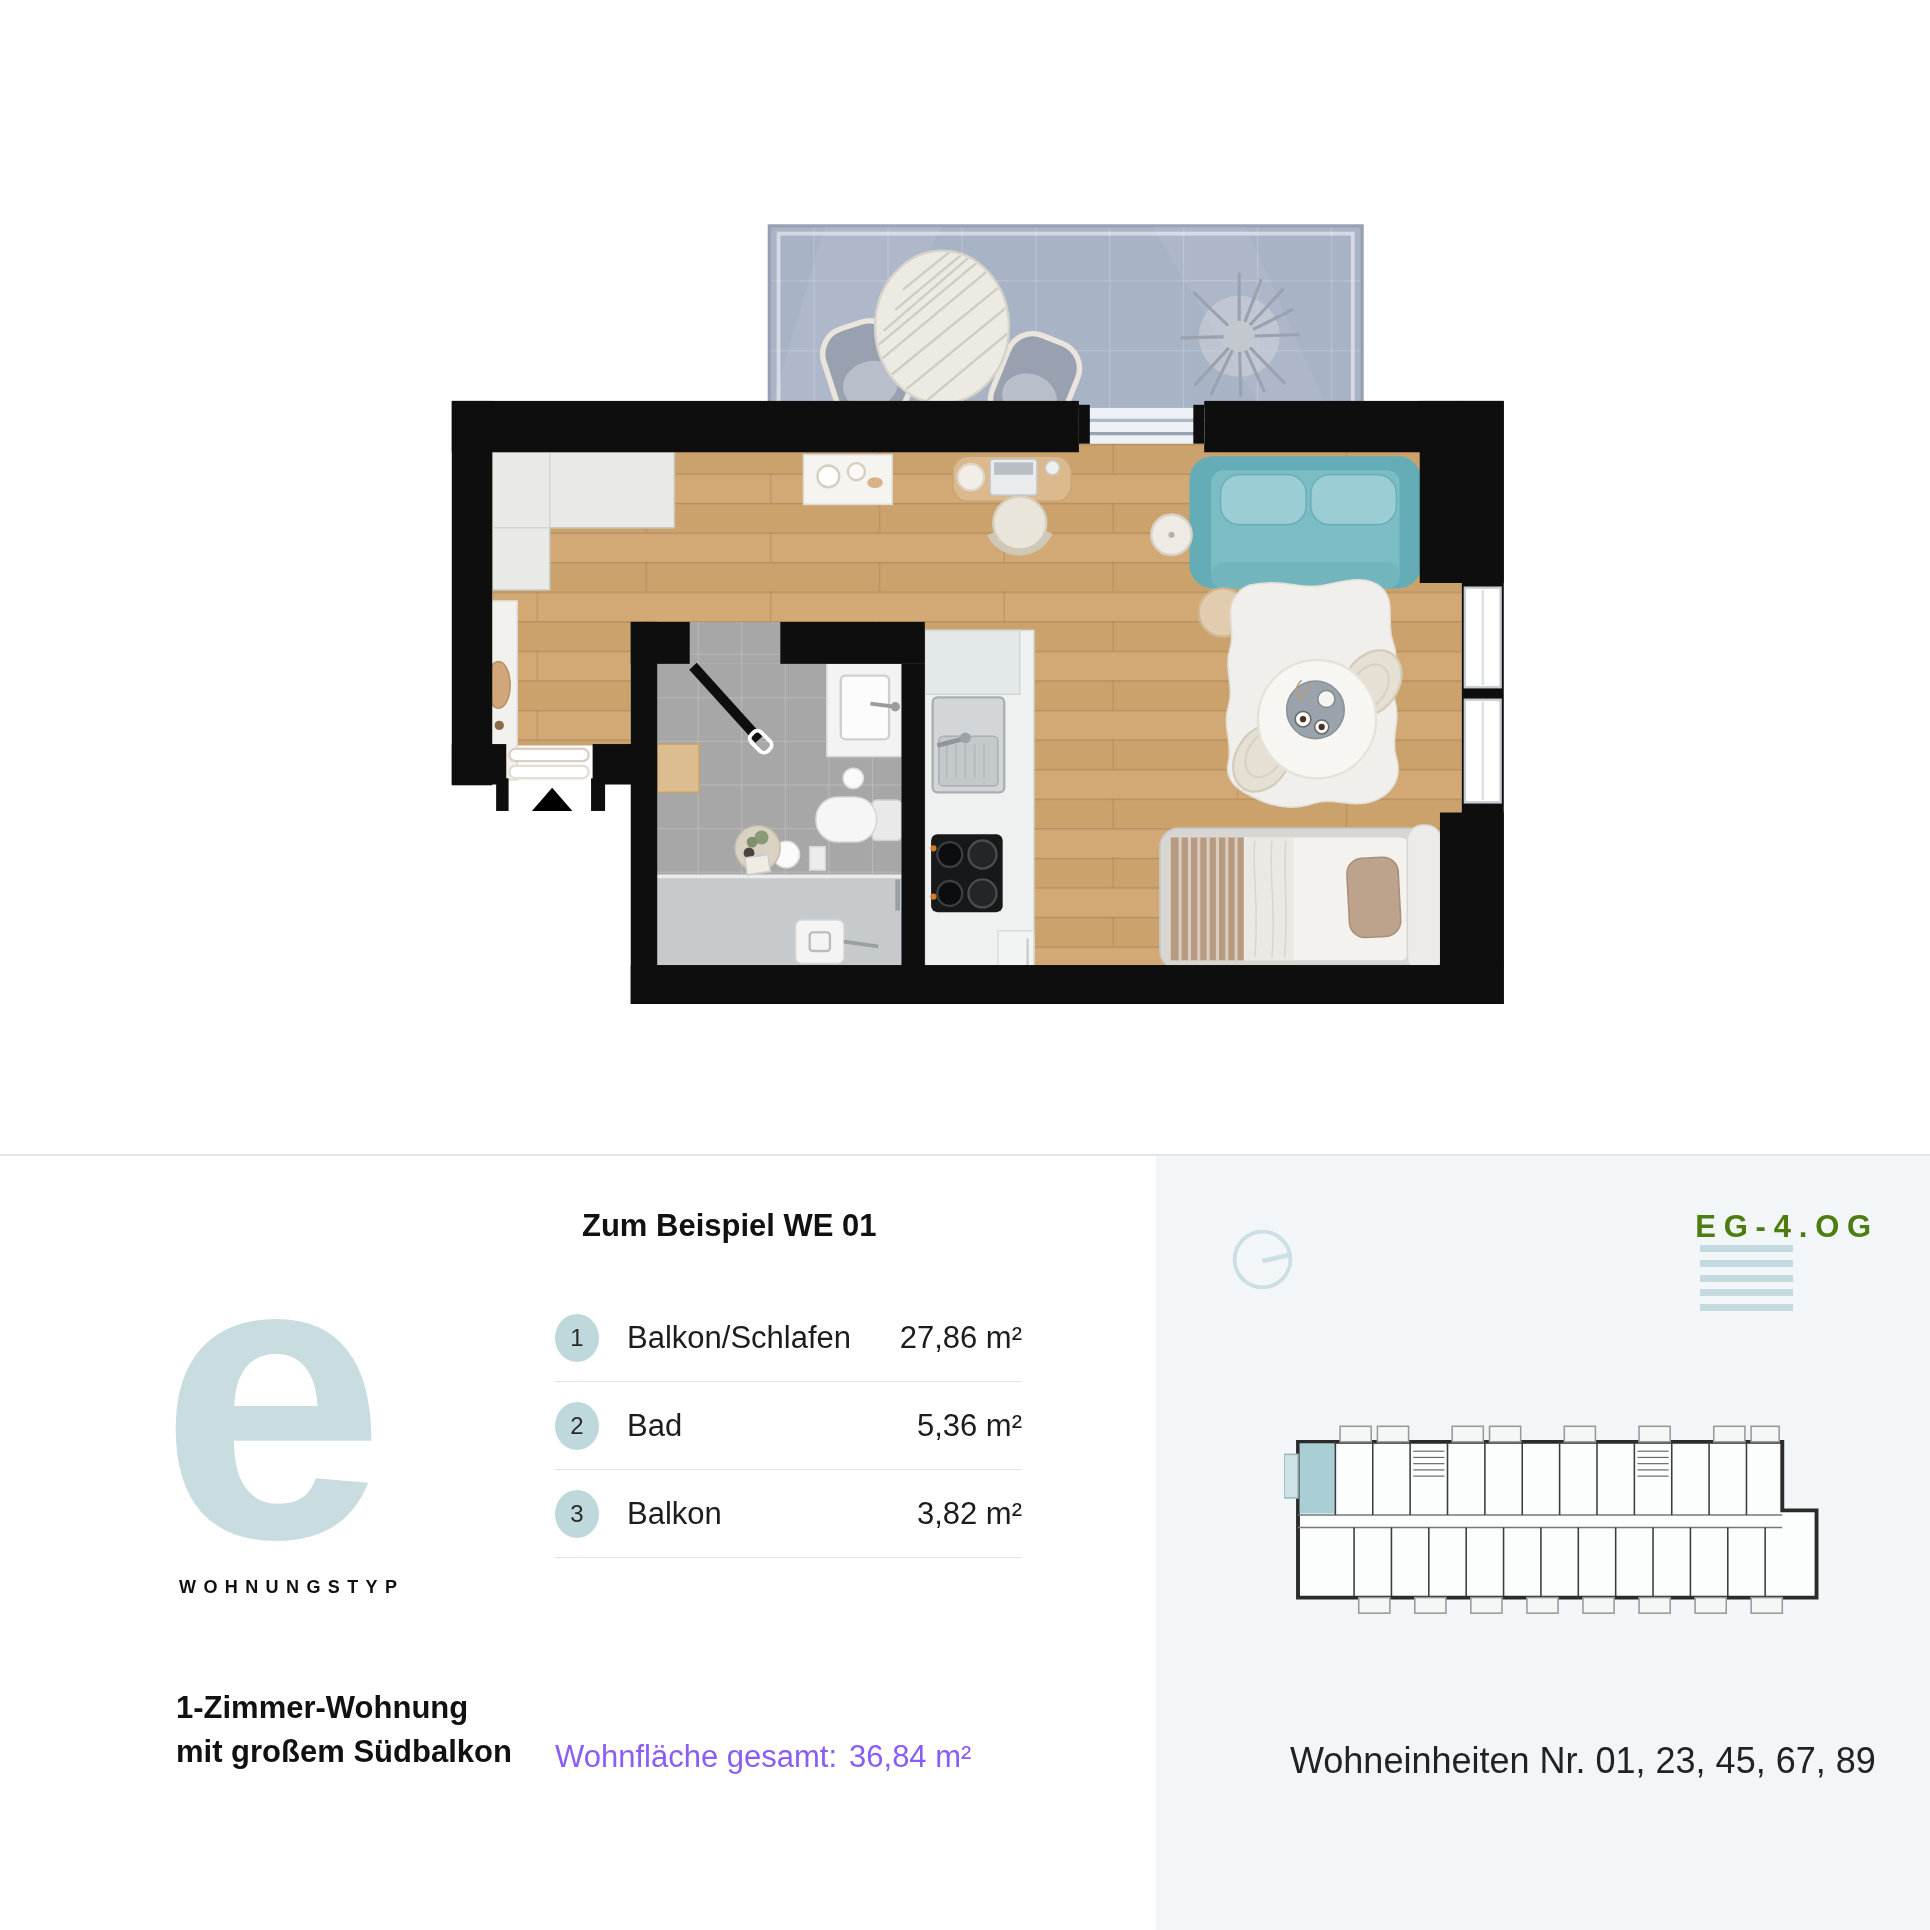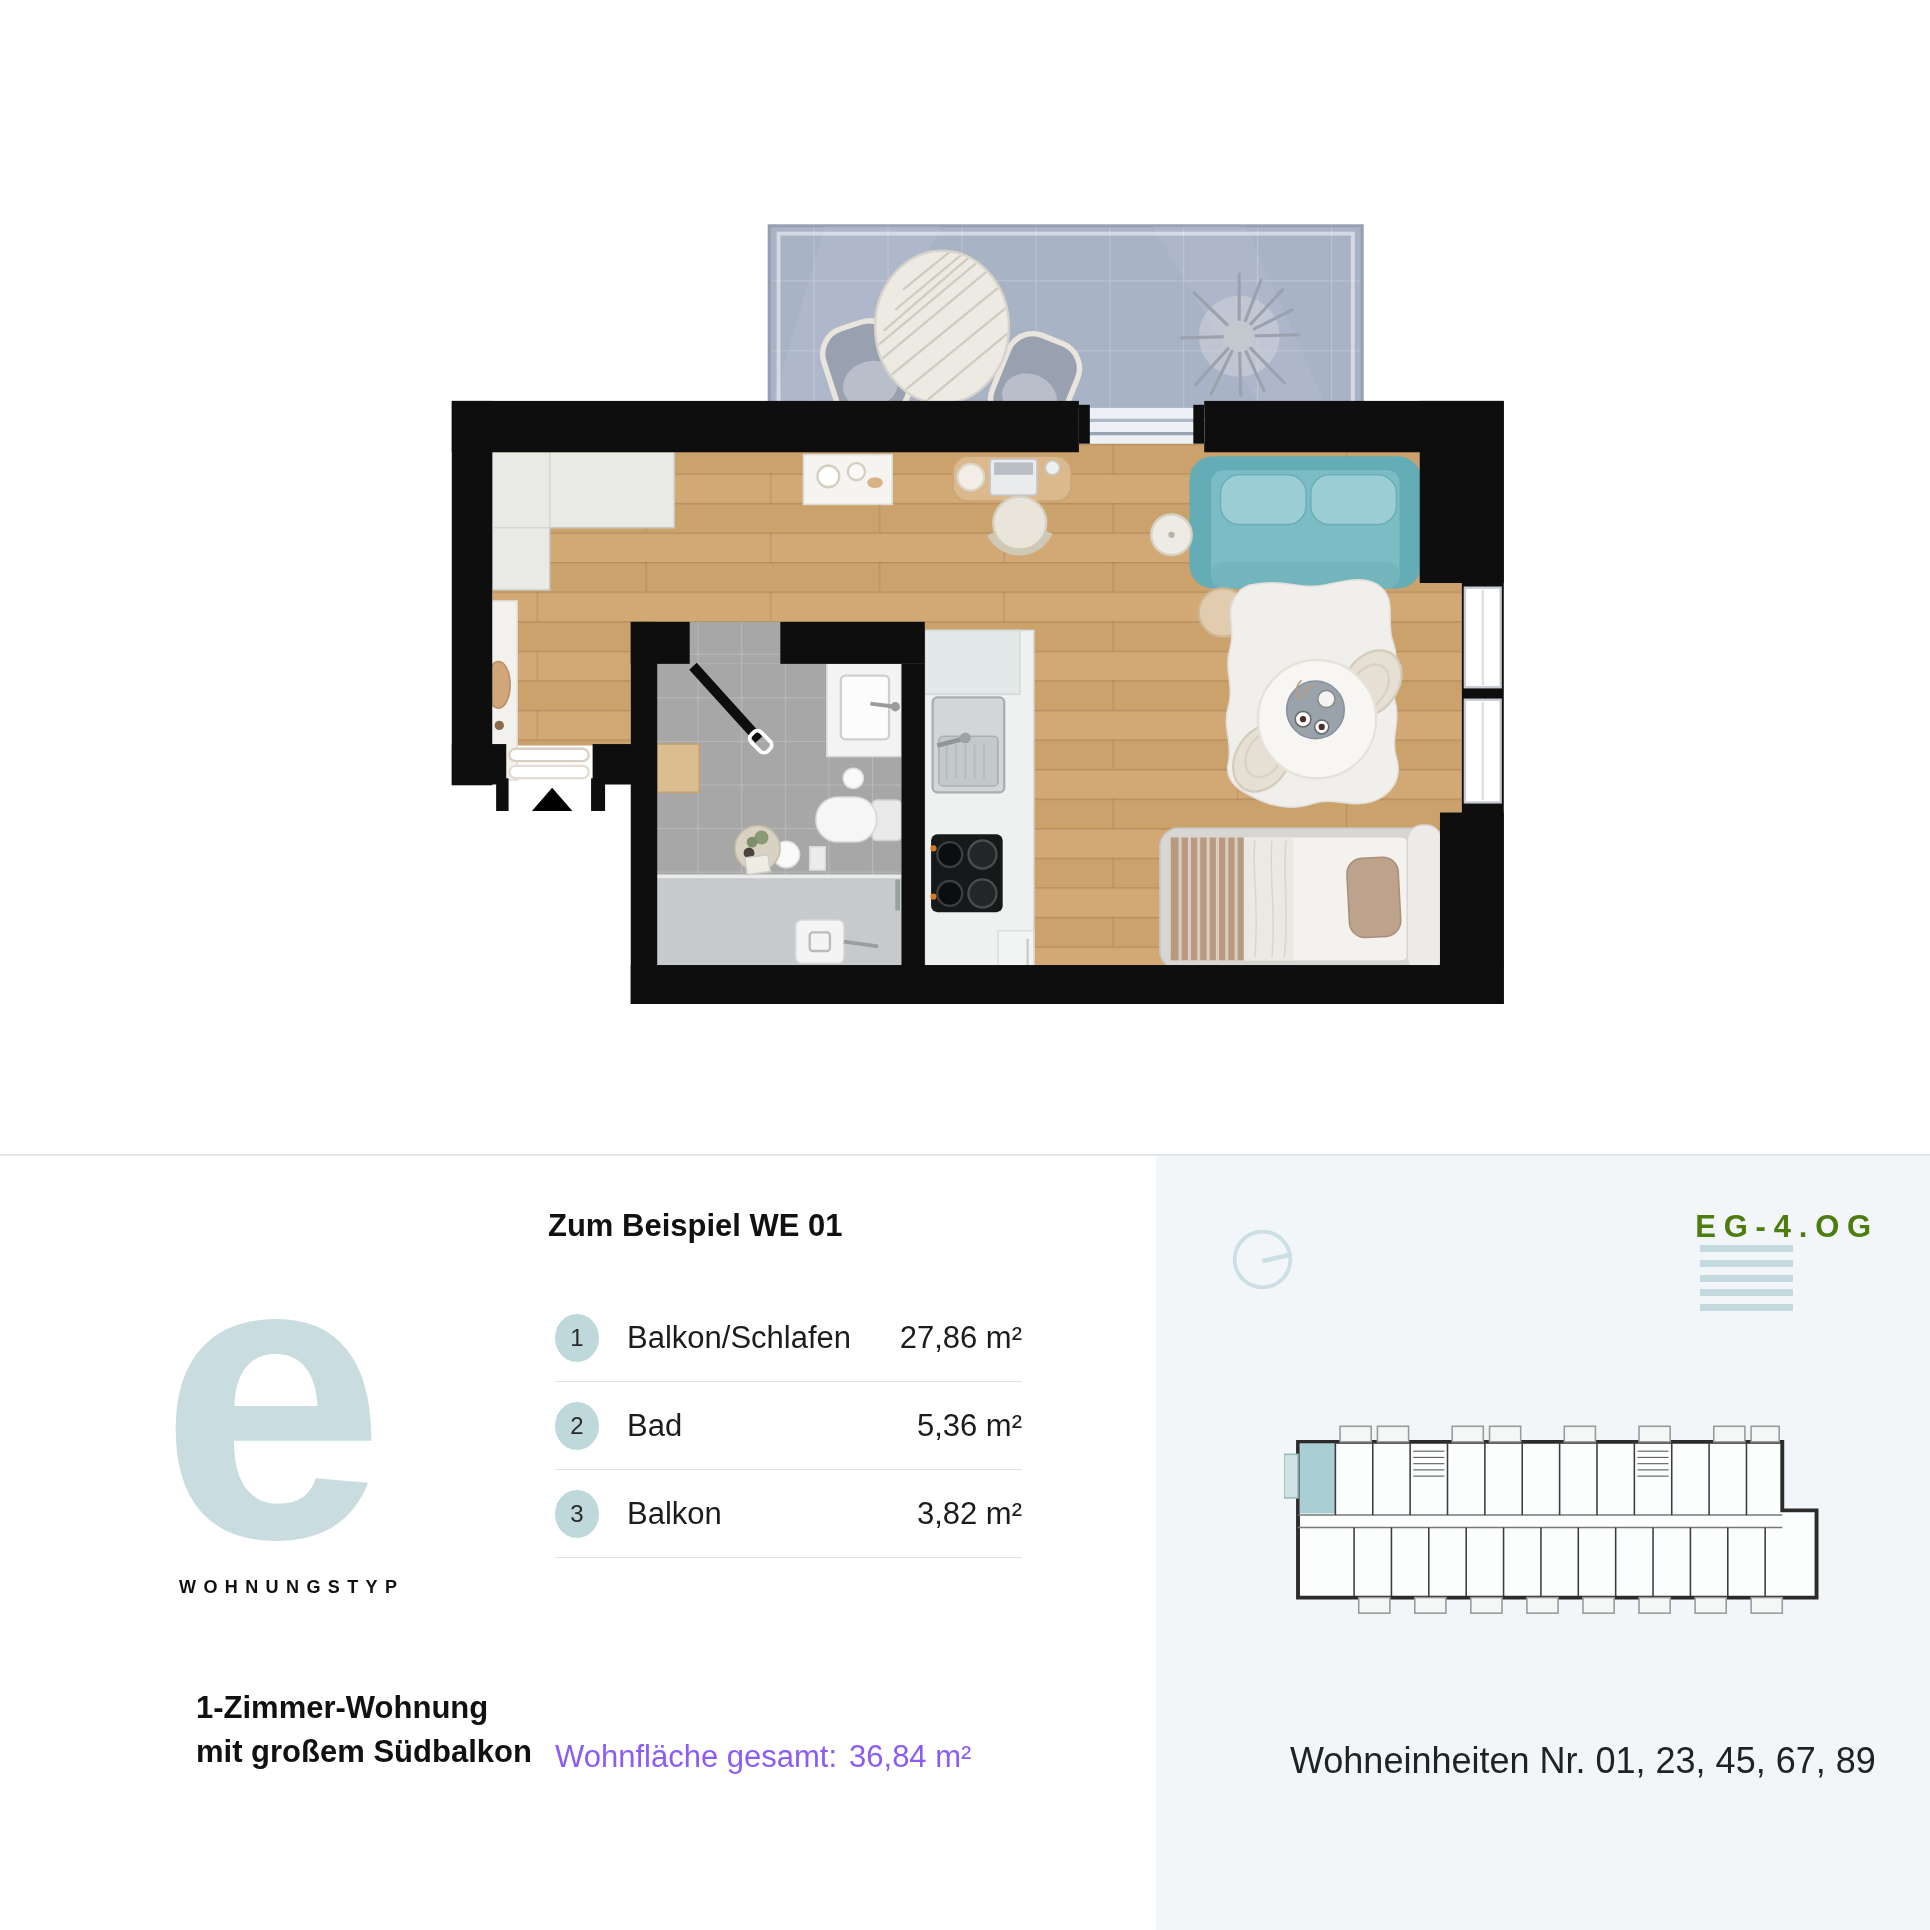--- a/index.html
+++ b/index.html
@@ -6,23 +6,23 @@
   .page{position:relative;width:1930px;height:1930px;background:#ffffff;overflow:hidden;
         font-family:"Liberation Sans","DejaVu Sans",sans-serif;color:#1c1c1c;}
   .abs{position:absolute;}
   
   .section-divider{left:0;top:1154px;width:1930px;height:1.6px;background:#e3e6e8;}
   .right-panel{left:1156px;top:1156px;width:774px;height:774px;background:#f3f6f8;}
   
   .type-letter{left:109px;top:1194px;width:327px;text-align:center;
                font-size:405px;line-height:1;font-weight:bold;color:#c9dde1;}
   .type-label{left:179px;top:1577px;font-size:18px;font-weight:bold;letter-spacing:7.4px;color:#111;}
-  .type-desc{left:176px;top:1686px;font-size:31px;font-weight:bold;line-height:44px;color:#111;margin-left:20px;}
+  .type-desc{left:176px;top:1686px;font-size:31px;font-weight:bold;line-height:44px;color:#111;}
   
-  .rooms-heading{left:548px;top:1208px;font-size:31px;font-weight:bold;color:#111;}
+  .rooms-heading{left:582px;top:1208px;font-size:31px;font-weight:bold;color:#111;}
   .rooms-list{left:555px;top:1294px;width:467px;}
   .room-row{display:flex;align-items:center;height:87px;border-bottom:1.6px solid #e3e3e3;}
   .badge{width:44px;height:48px;border-radius:50%;background:#bed8dc;flex:0 0 auto;
          display:flex;align-items:center;justify-content:center;font-size:24px;color:#2a2a2a;margin-right:28px;}
   .room-label{font-size:31px;color:#1c1c1c;}
   .room-area{margin-left:auto;font-size:31px;color:#1c1c1c;}
   .total-line{left:555px;top:1739px;display:flex;gap:12px;font-size:31px;color:#8b5cf6;}
   
   .floors-label{right:51px;top:1209px;font-size:31px;font-weight:bold;letter-spacing:7.8px;color:#4d7c0f;}
   .floor-bars{left:1700px;top:1245px;width:93px;}

